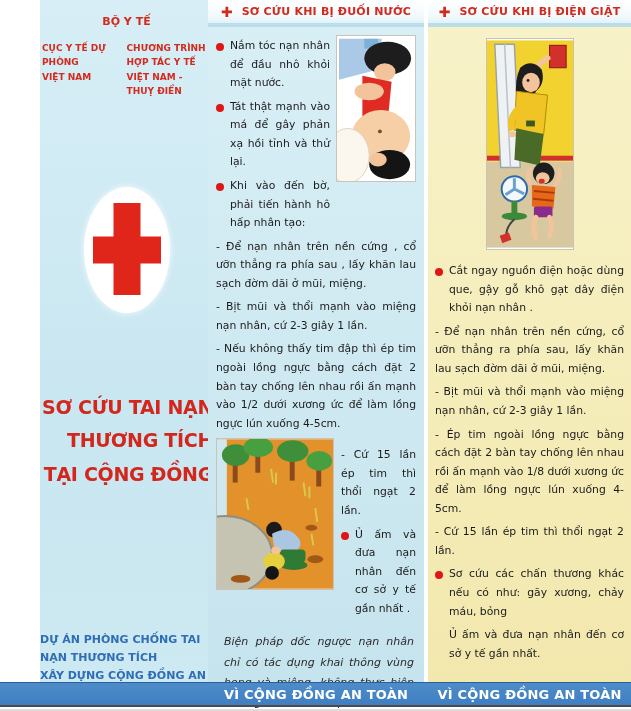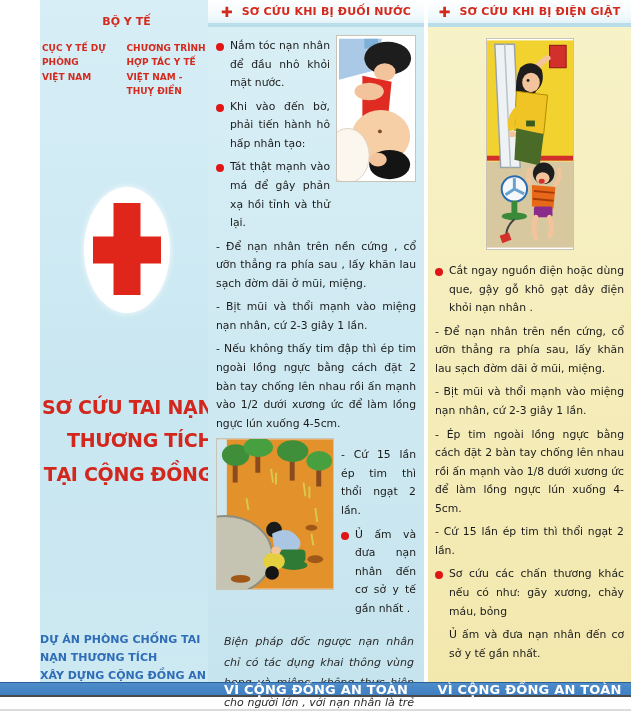--- a/index.html
+++ b/index.html
@@ -59,21 +59,21 @@
   .note { margin-top:9px; padding:0 2px 0 8px; }
   .note-title { color:#23418f; font-weight:bold; font-style:italic; font-size:14px; }
   .note-text { font-style:italic; font-size:11px; line-height:1.85; color:#2a2a2a; margin-top:3px; text-align:justify; }
 
   
   .right-fig-wrap { text-align:center; padding:11px 0 6px 0; }
   .right-items { padding:2px 7px 0 7px; }
 
   
   .footer {
-    position:absolute; left:0; top:682px; width:631px; height:15px;
+    position:absolute; left:0; top:682px; width:631px; height:25px;
     background:linear-gradient(180deg,#4e8cc9 0%,#3f7fc2 100%);
     border-top:1px solid #2a5f9a; border-bottom:2px solid #4a4a4a;
   }
   .slogan { position:absolute; top:0; height:100%; display:flex; align-items:center; justify-content:center;
     color:#ffffff; font-weight:bold; font-size:13px; letter-spacing:.2px; }
   .slogan-mid   { left:208px; width:216px; }
   .slogan-right { left:428px; width:203px; }
   .page-bottom-strip { position:absolute; top:709px; left:0; width:631px; height:2px; background:#dcdcdc; }
 </style>
 </head>
@@ -114,25 +114,25 @@
     </div>
     <div class="body-pad">
       <div class="mid-top">
         <div class="mid-top-text">
           <div class="item dot-item">
             <span class="dot"></span>
             <span>Nắm tóc nạn nhân để đầu nhô khỏi mặt nước.</span>
           </div>
           <div class="item dot-item">
             <span class="dot"></span>
+            <span>Tát thật mạnh vào má để gây phản xạ hồi tỉnh và thử lại.</span>
+          </div>
+          <div class="item dot-item">
+            <span class="dot"></span>
             <span>Khi vào đến bờ, phải tiến hành hô hấp nhân tạo:</span>
-          </div>
-          <div class="item dot-item">
-            <span class="dot"></span>
-            <span>Tát thật mạnh vào má để gây phản xạ hồi tỉnh và thử lại.</span>
           </div>
         </div>
         <svg class="figure" width="80" height="147" viewBox="0 0 80 147">
           <rect x="0" y="0" width="80" height="147" fill="#ffffff"></rect>
           <path d="M2,2 L46,2 L40,34 L2,44 Z" fill="#a9c9e6"></path>
           <rect x="28" y="2" width="14" height="10" fill="#7fb0d8"></rect>
           <ellipse cx="52" cy="22" rx="24" ry="17" fill="#1d1d1d"></ellipse>
           <ellipse cx="49" cy="36" rx="11" ry="9" fill="#f3c49c"></ellipse>
           <path d="M26,40 L56,46 L51,96 L26,88 Z" fill="#df2b22"></path>
           <ellipse cx="33" cy="56" rx="15" ry="9" fill="#f3c49c"></ellipse>

